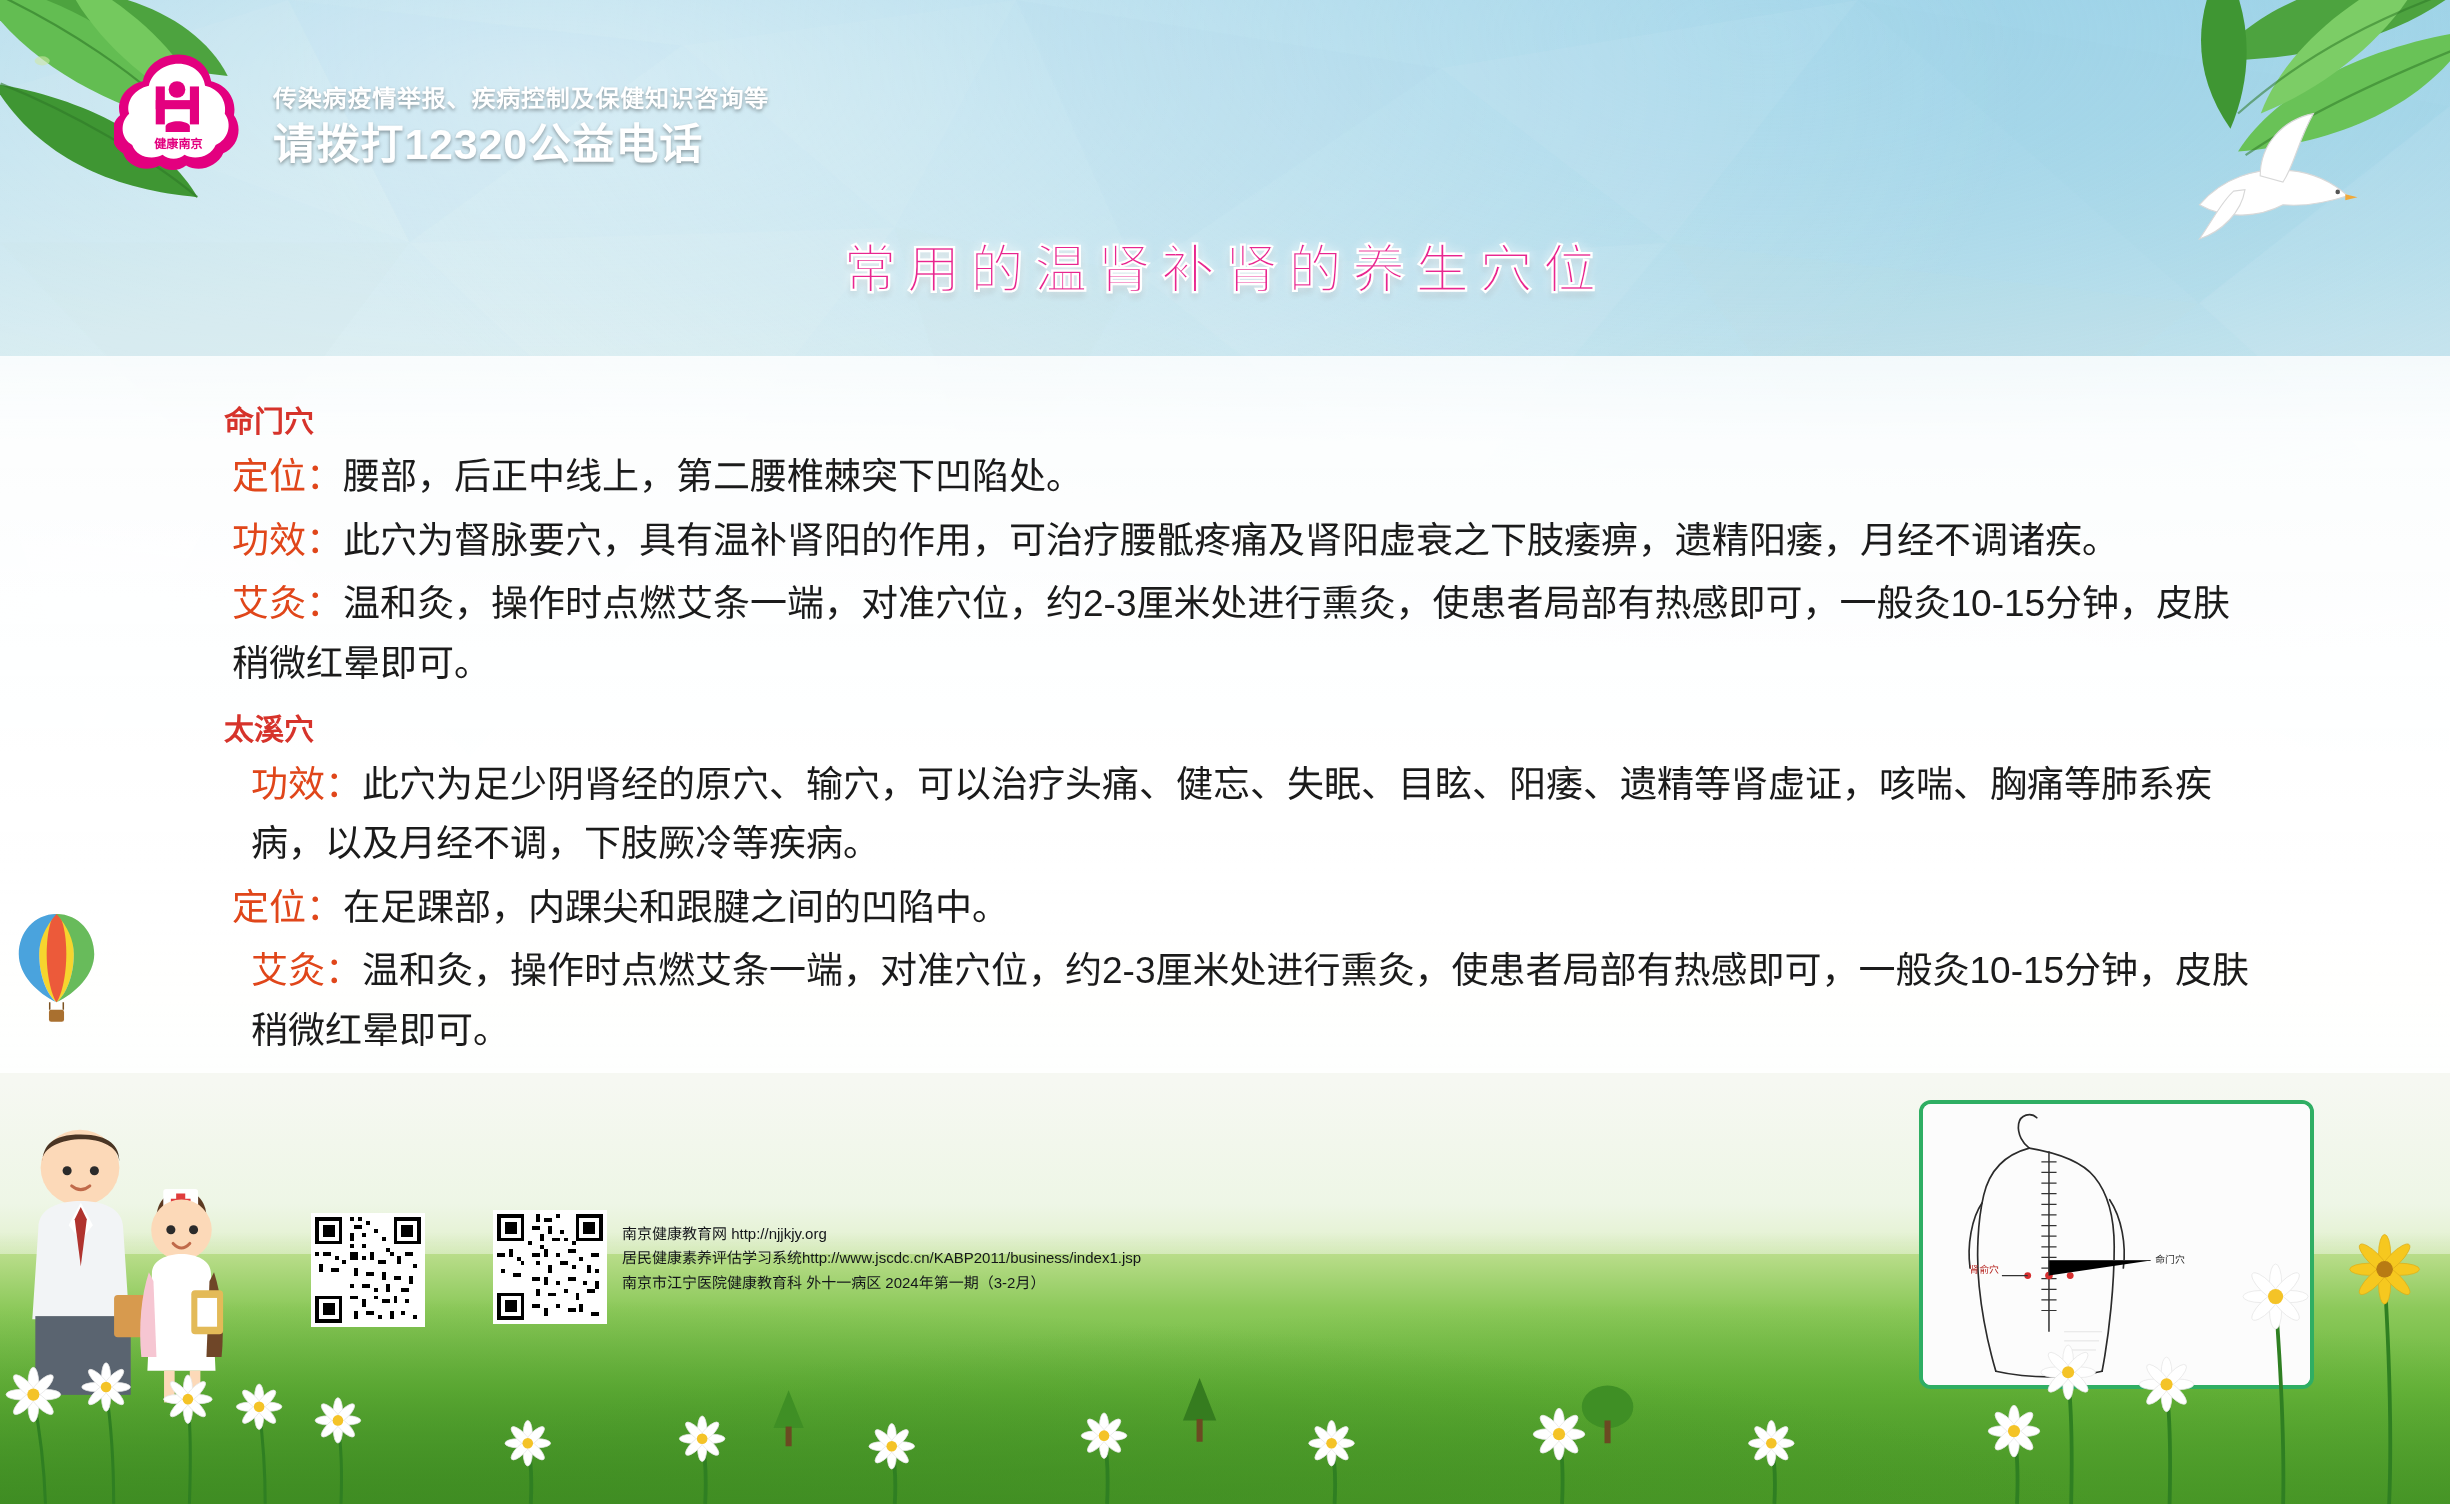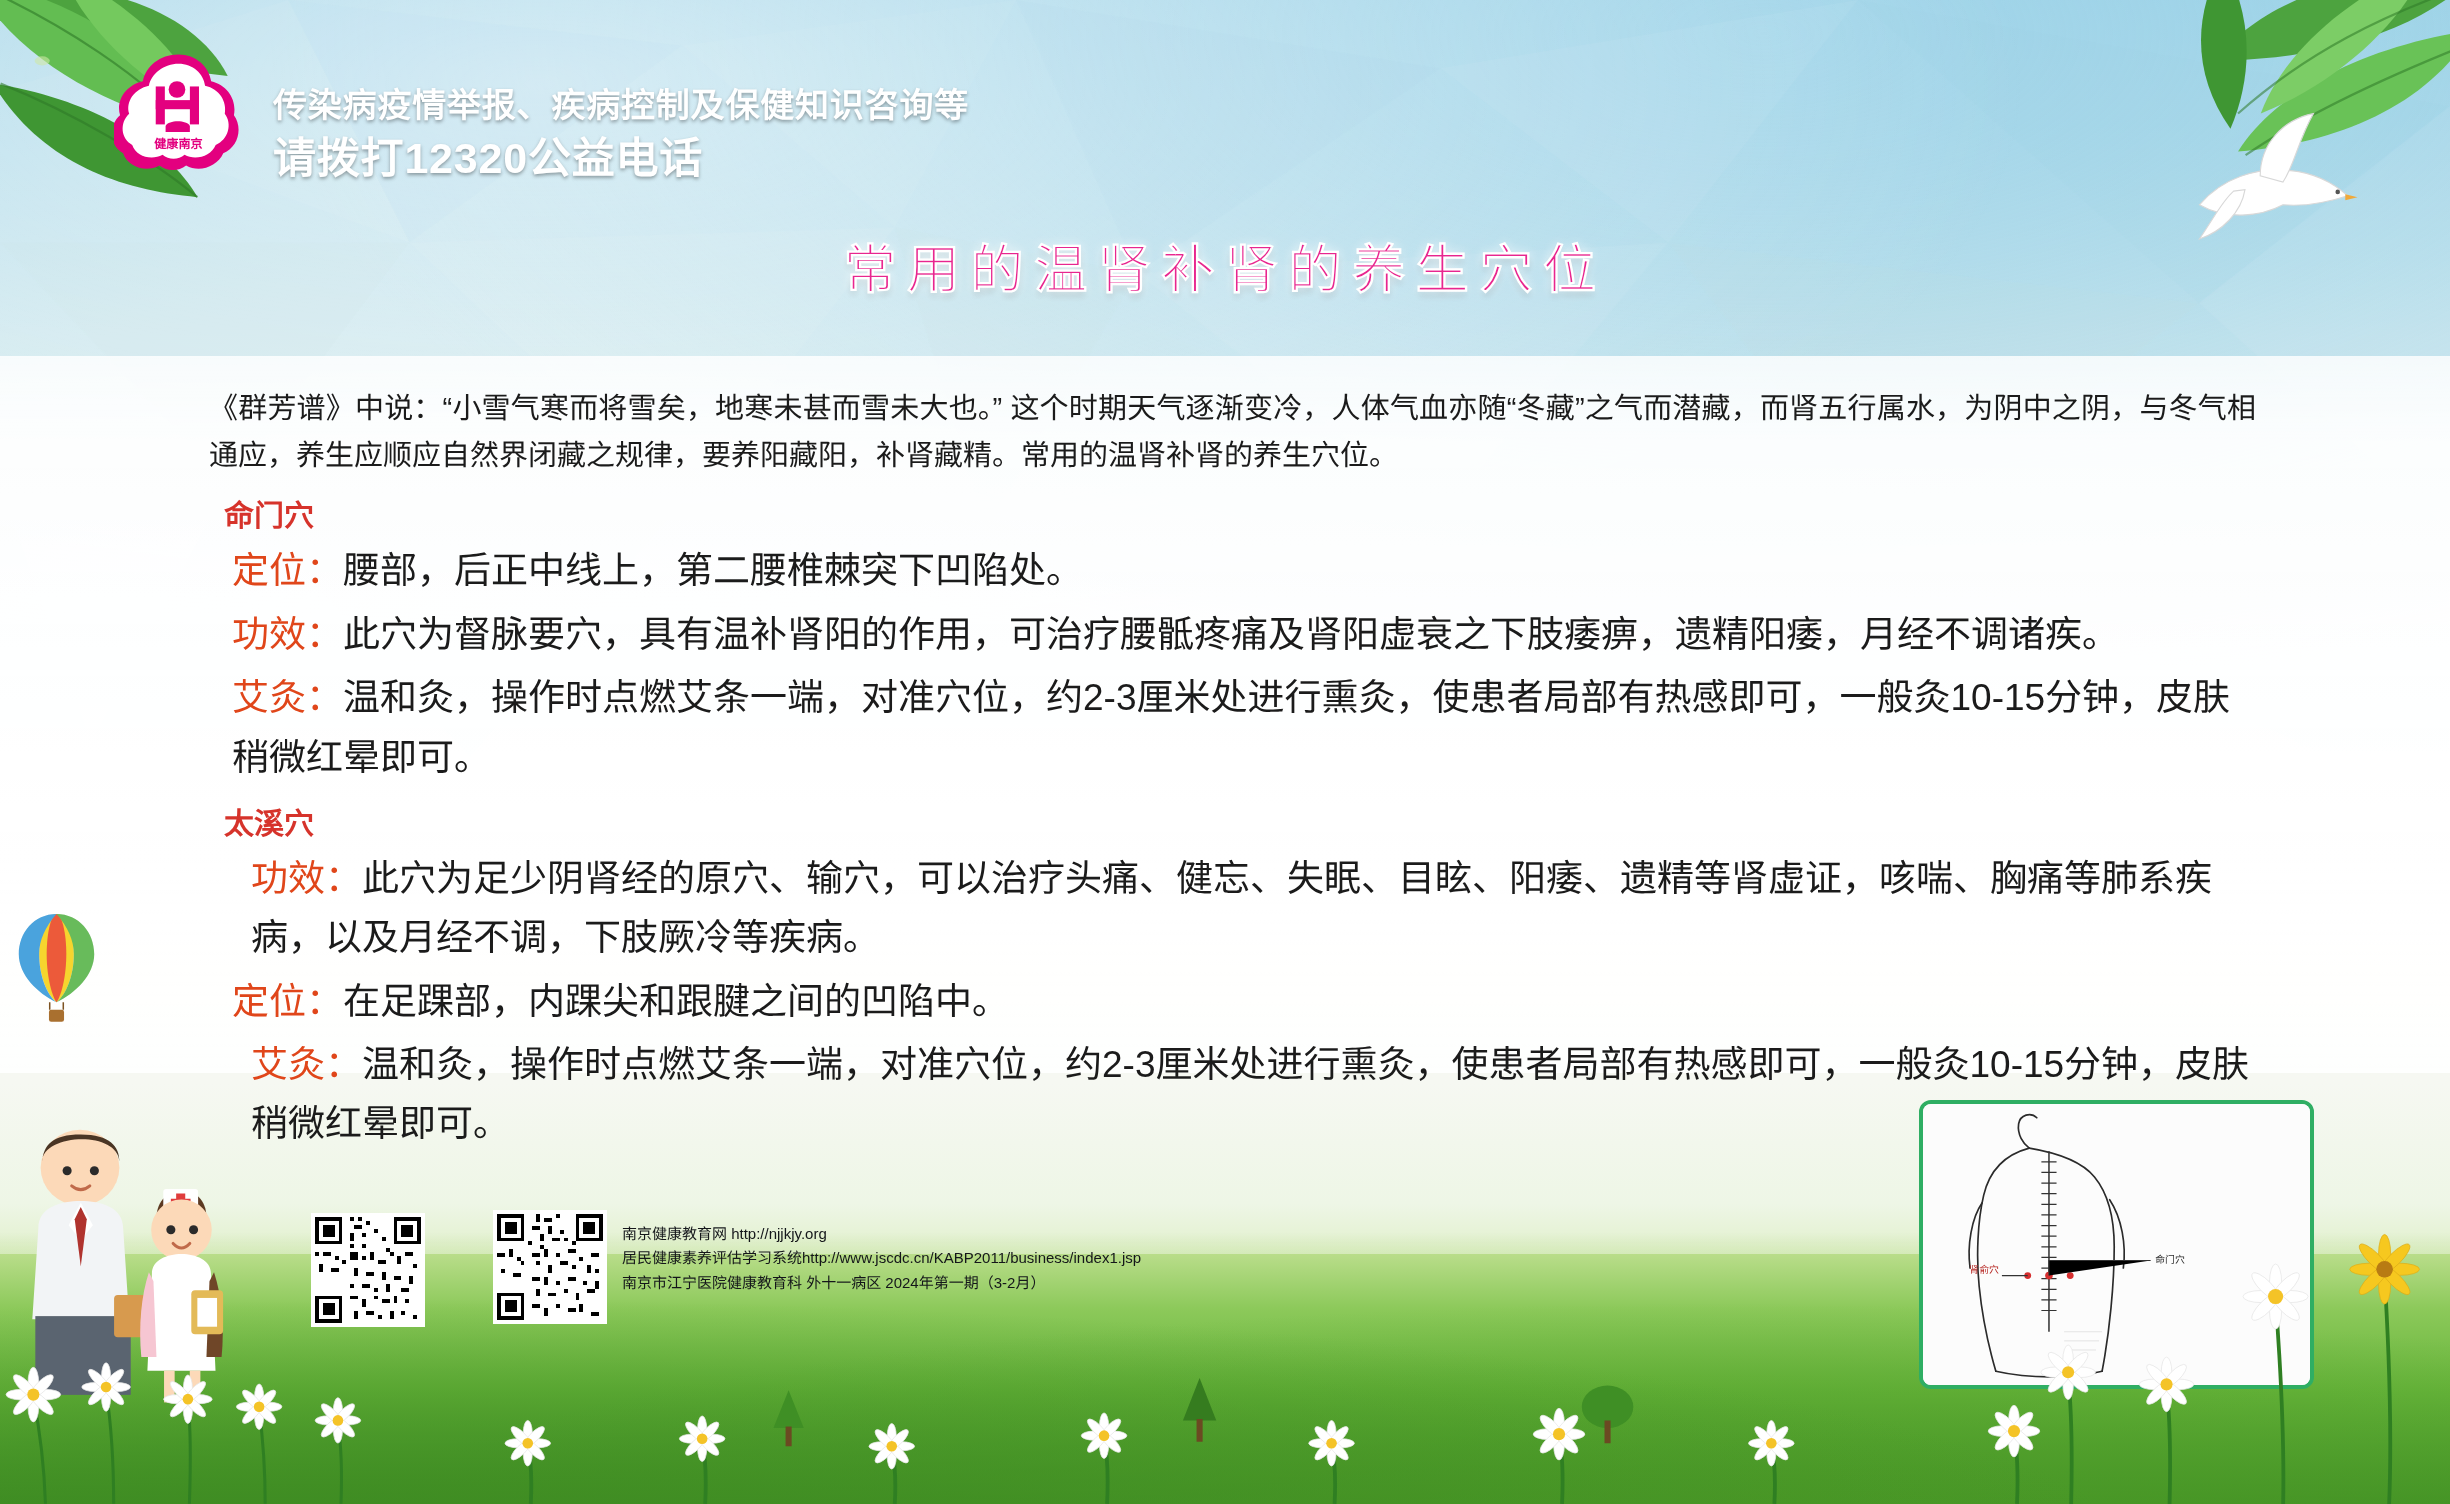--- a/index.html
+++ b/index.html
@@ -56,21 +56,21 @@
   }
   .logo svg{width:100%;height:100%;}
 
   .hotline{
     position:absolute;left:273px;top:83px;
     color:#ffffff;
     text-shadow:0 2.3px 3.8px rgba(0,0,0,.35);
     font-weight:bold;
     letter-spacing:0.8px;
   }
-  .hotline .l1{font-size:34px;line-height:1.35;}
+  .hotline .l1{font-size:24px;line-height:1.35;}
   .hotline .l2{font-size:43px;line-height:1.35;}
 
   .headline{
     position:absolute;left:0;top:227px;width:100%;text-align:center;
     font-size:53px;font-weight:normal;letter-spacing:10.6px;
     color:#e8268f;
     -webkit-text-stroke:2.3px #ffffff;
     text-shadow:0 0 10.6px rgba(255,255,255,.95), 0 4.5px 7.6px rgba(0,0,0,.18);
   }
 
@@ -231,21 +231,20 @@
     <div class="l1">传染病疫情举报、疾病控制及保健知识咨询等</div>
     <div class="l2">请拨打12320公益电话</div>
   </div>
 
   <div class="headline">常用的温肾补肾的养生穴位</div>
 
   <div class="content-panel"></div>
 
   <div class="body-wrap">
 
-    <p class="para intro">《群芳谱》中说：“小雪气寒而将雪矣，地寒未甚而雪未大也。” 这个时期天气逐渐变冷，人体气血亦随“冬藏”之气而潜藏，而肾五行属水，为阴中之阴，与冬气相通应，养生应顺应自然界闭藏之规律，要养阳藏阳，补肾藏精。常用的温肾补肾的养生穴位。</p>
 
     <div class="sec-title">命门穴</div>
     <p class="item">
       <span class="lbl">定位：</span><span>腰部，后正中线上，第二腰椎棘突下凹陷处。</span>
     </p>
     <p class="item">
       <span class="lbl">功效：</span><span>此穴为督脉要穴，具有温补肾阳的作用，可治疗腰骶疼痛及肾阳虚衰之下肢痿痹，遗精阳痿，月经不调诸疾。</span>
     </p>
     <p class="item">
       <span class="lbl">艾灸：</span><span>温和灸，操作时点燃艾条一端，对准穴位，约2-3厘米处进行熏灸，使患者局部有热感即可，一般灸10-15分钟，皮肤稍微红晕即可。</span>

